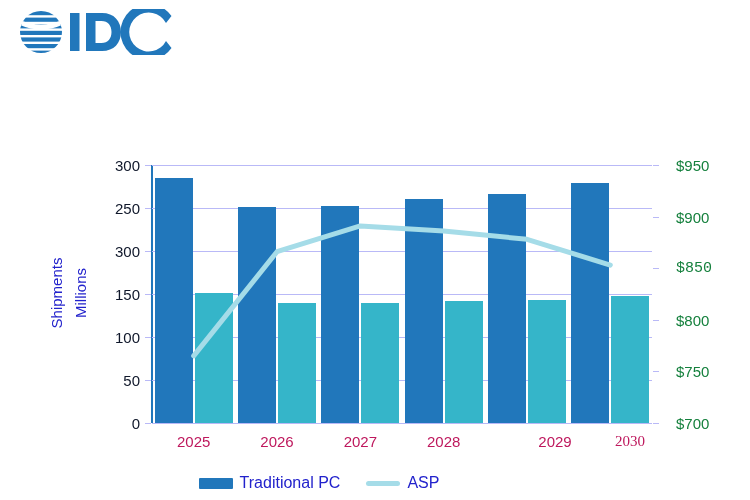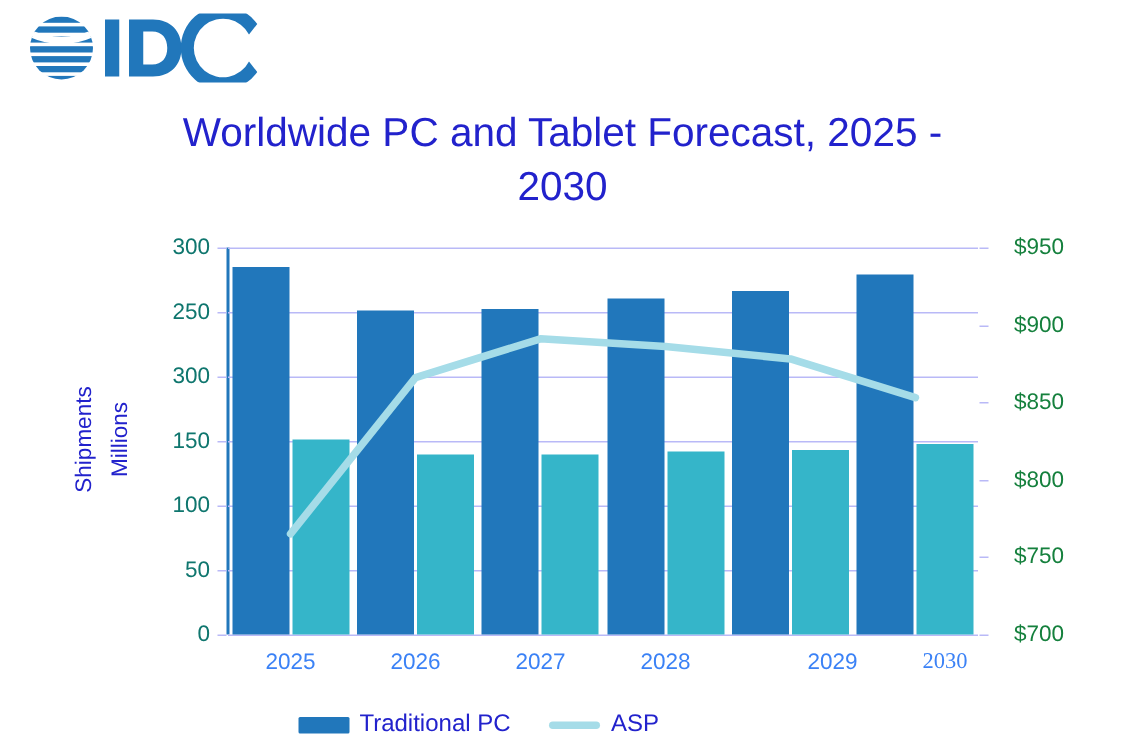--- a/index.html
+++ b/index.html
@@ -41,33 +41,33 @@
   .tick-mark-left {
     position: absolute; width: 6px; height: 1px; background: #b9b9f7; left: -7px;
   }
   .tick-mark-right {
     position: absolute; width: 6px; height: 1px; background: #b9b9f7; right: -7px;
   }
 
   .ylabel-left {
     position: absolute; right: 100%; margin-right: 12px;
     transform: translateY(-50%);
-    font-size: 15px; color: #0f766e; white-space: nowrap;
+    font-size: 15px; color: #0f172a; white-space: nowrap;
     text-align: right; width: 44px;
   }
   .ylabel-right {
     position: absolute; left: 100%; margin-left: 24px;
     transform: translateY(-50%);
     font-size: 15px; color: #15803d; white-space: nowrap;
   }
 
   .xlabel {
     position: absolute; top: 100%; margin-top: 10px;
     transform: translateX(-50%);
-    font-size: 15px; color: #3b82f6; white-space: nowrap;
+    font-size: 15px; color: #be185d; white-space: nowrap;
   }
 
   .bar { position: absolute; bottom: 0; }
   .bar.pc { background: #2177bb; }
   .bar.tablet { background: #35b5c9; }
 
   #linelayer { position: absolute; left: 0; top: 0; width: 100%; height: 100%; overflow: visible; }
 
   
   #axis-title {
@@ -116,21 +116,20 @@
         <path d="M -2 9 Q 23 22 48 9 L 48 14 Q 23 27 -2 14 Z" fill="#ffffff"></path>
       </g>
       <g fill="#2177bb">
         <rect x="52" y="4" width="9.5" height="38"></rect>
         <path d="M 68 4 L 84 4 C 96 4 103 12 103 23 C 103 34 96 42 84 42 L 68 42 Z M 77.5 12 L 77.5 34 L 83.5 34 C 90 34 93.5 29.5 93.5 23 C 93.5 16.5 90 12 83.5 12 Z"></path>
         <path d="M 148 14 A 19.5 19.5 0 1 0 148 32 L 153.5 39 A 28 28 0 1 1 153.5 7 Z"></path>
       </g>
     </svg>
   </div>
 
-  <div id="title">Worldwide PC and Tablet Forecast, 2025 - 2030</div>
 
   <div id="axis-title">
     <span class="l1">Shipments</span>
     <span class="l2">Millions</span>
   </div>
 
   <div id="plot">
     <div class="axis-left-line"></div>
     <div id="grid-layer">
         <div class="gridline" style="top: 258px;"></div>
@@ -160,21 +159,21 @@
         <div class="ylabel-left" style="top: 172px;">100</div>
         <div class="ylabel-left" style="top: 129px;">150</div>
         <div class="ylabel-left" style="top: 86px;">300</div>
         <div class="ylabel-left" style="top: 43px;">250</div>
         <div class="ylabel-left" style="top: 0px;">300</div>
       </div>
     <div id="ylabels-right">
         <div class="ylabel-right" style="top: 258px;">$700</div>
         <div class="ylabel-right" style="top: 206.4px;">$750</div>
         <div class="ylabel-right" style="top: 154.8px;">$800</div>
-        <div class="ylabel-right" style="top: 103.2px;">$850</div>
+        <div class="ylabel-right" style="top: 103.2px; font-family: Liberation Mono, monospace;">$850</div>
         <div class="ylabel-right" style="top: 51.6px;">$900</div>
         <div class="ylabel-right" style="top: 0px;">$950</div>
       </div>
     <div id="bars-layer">
         <div class="bar pc" style="left: 2.66667px; width: 38px; height: 245.1px; background: rgb(33, 119, 187);"></div>
         <div class="bar tablet" style="left: 42.6667px; width: 38px; height: 129.86px; background: rgb(53, 181, 201);"></div>
         <div class="bar pc" style="left: 86px; width: 38px; height: 215.86px; background: rgb(33, 119, 187);"></div>
         <div class="bar tablet" style="left: 126px; width: 38px; height: 119.54px; background: rgb(53, 181, 201);"></div>
         <div class="bar pc" style="left: 169.333px; width: 38px; height: 216.72px; background: rgb(33, 119, 187);"></div>
         <div class="bar tablet" style="left: 209.333px; width: 38px; height: 119.54px; background: rgb(53, 181, 201);"></div>

